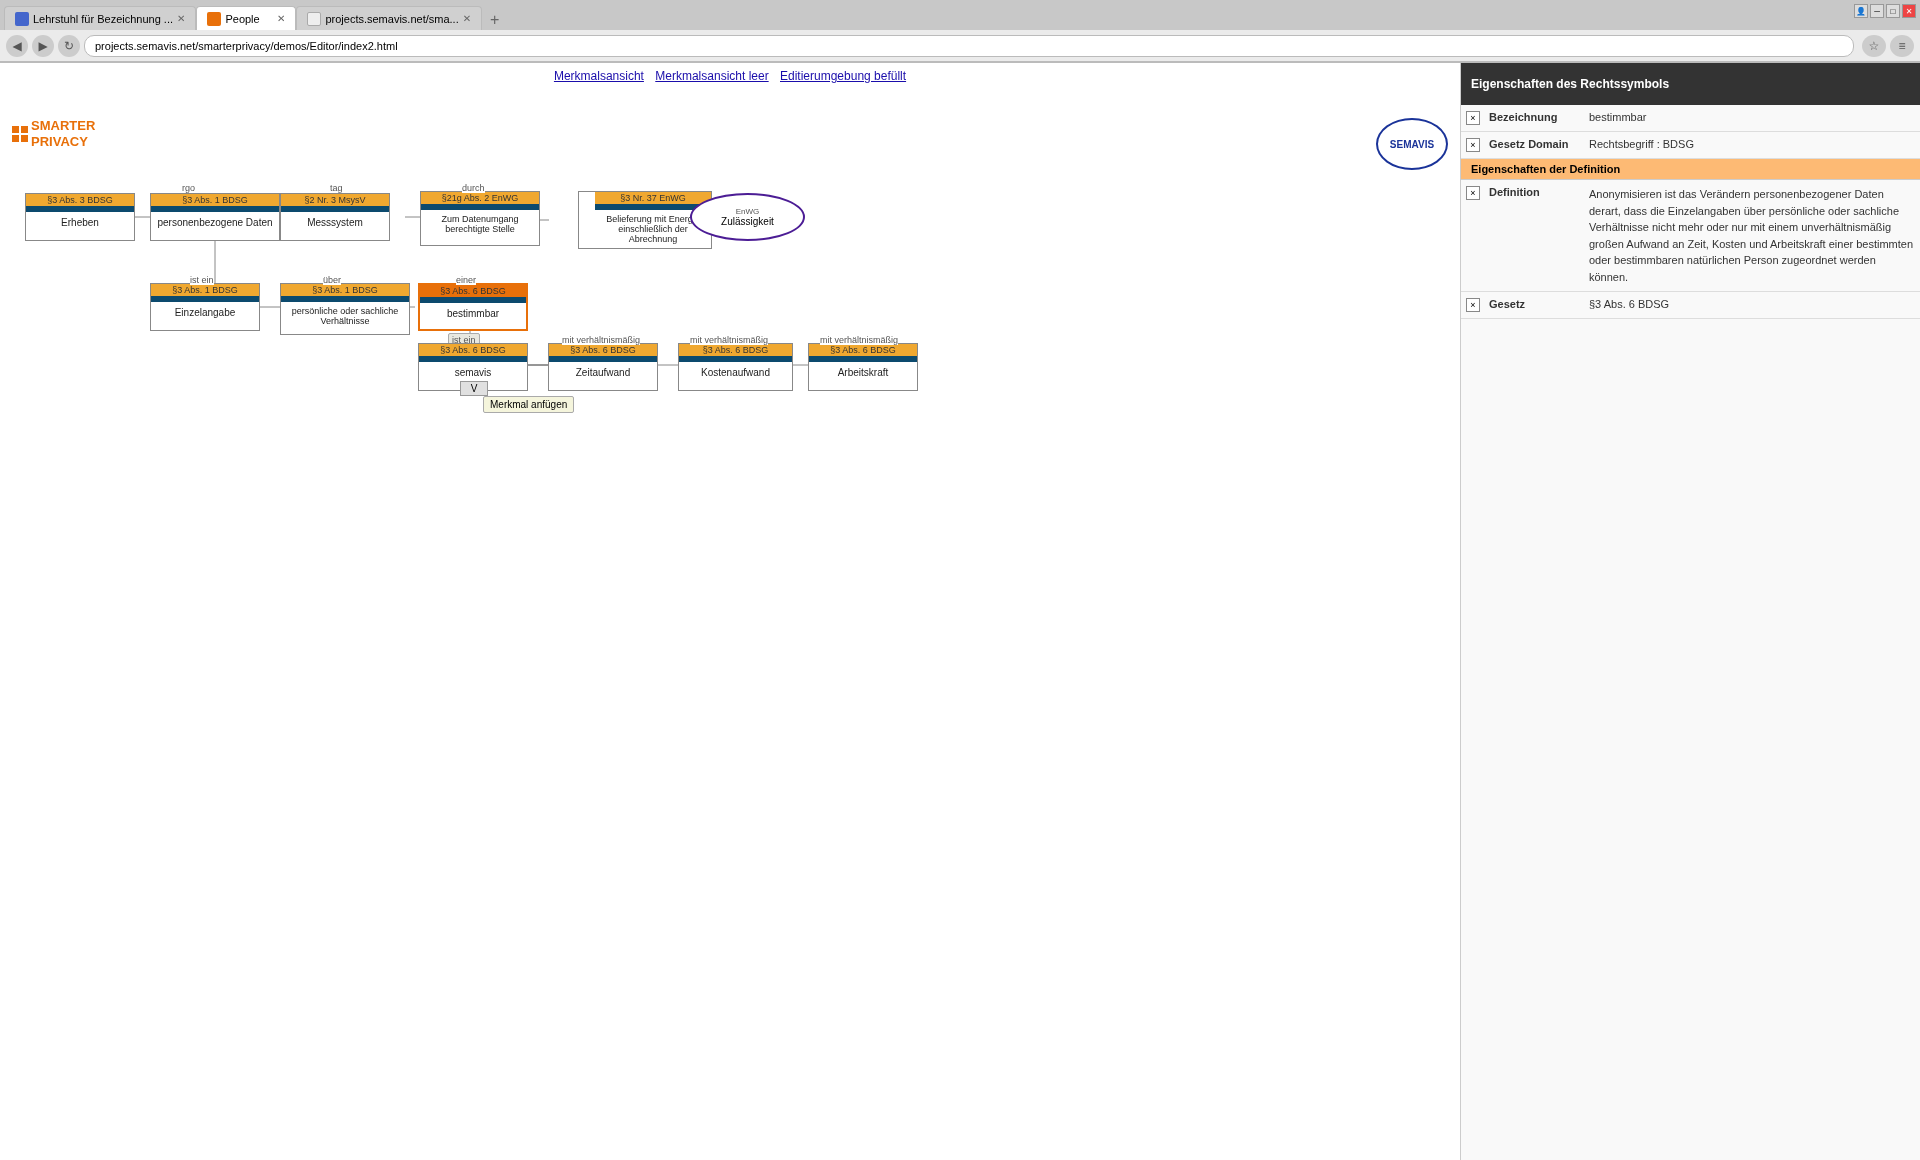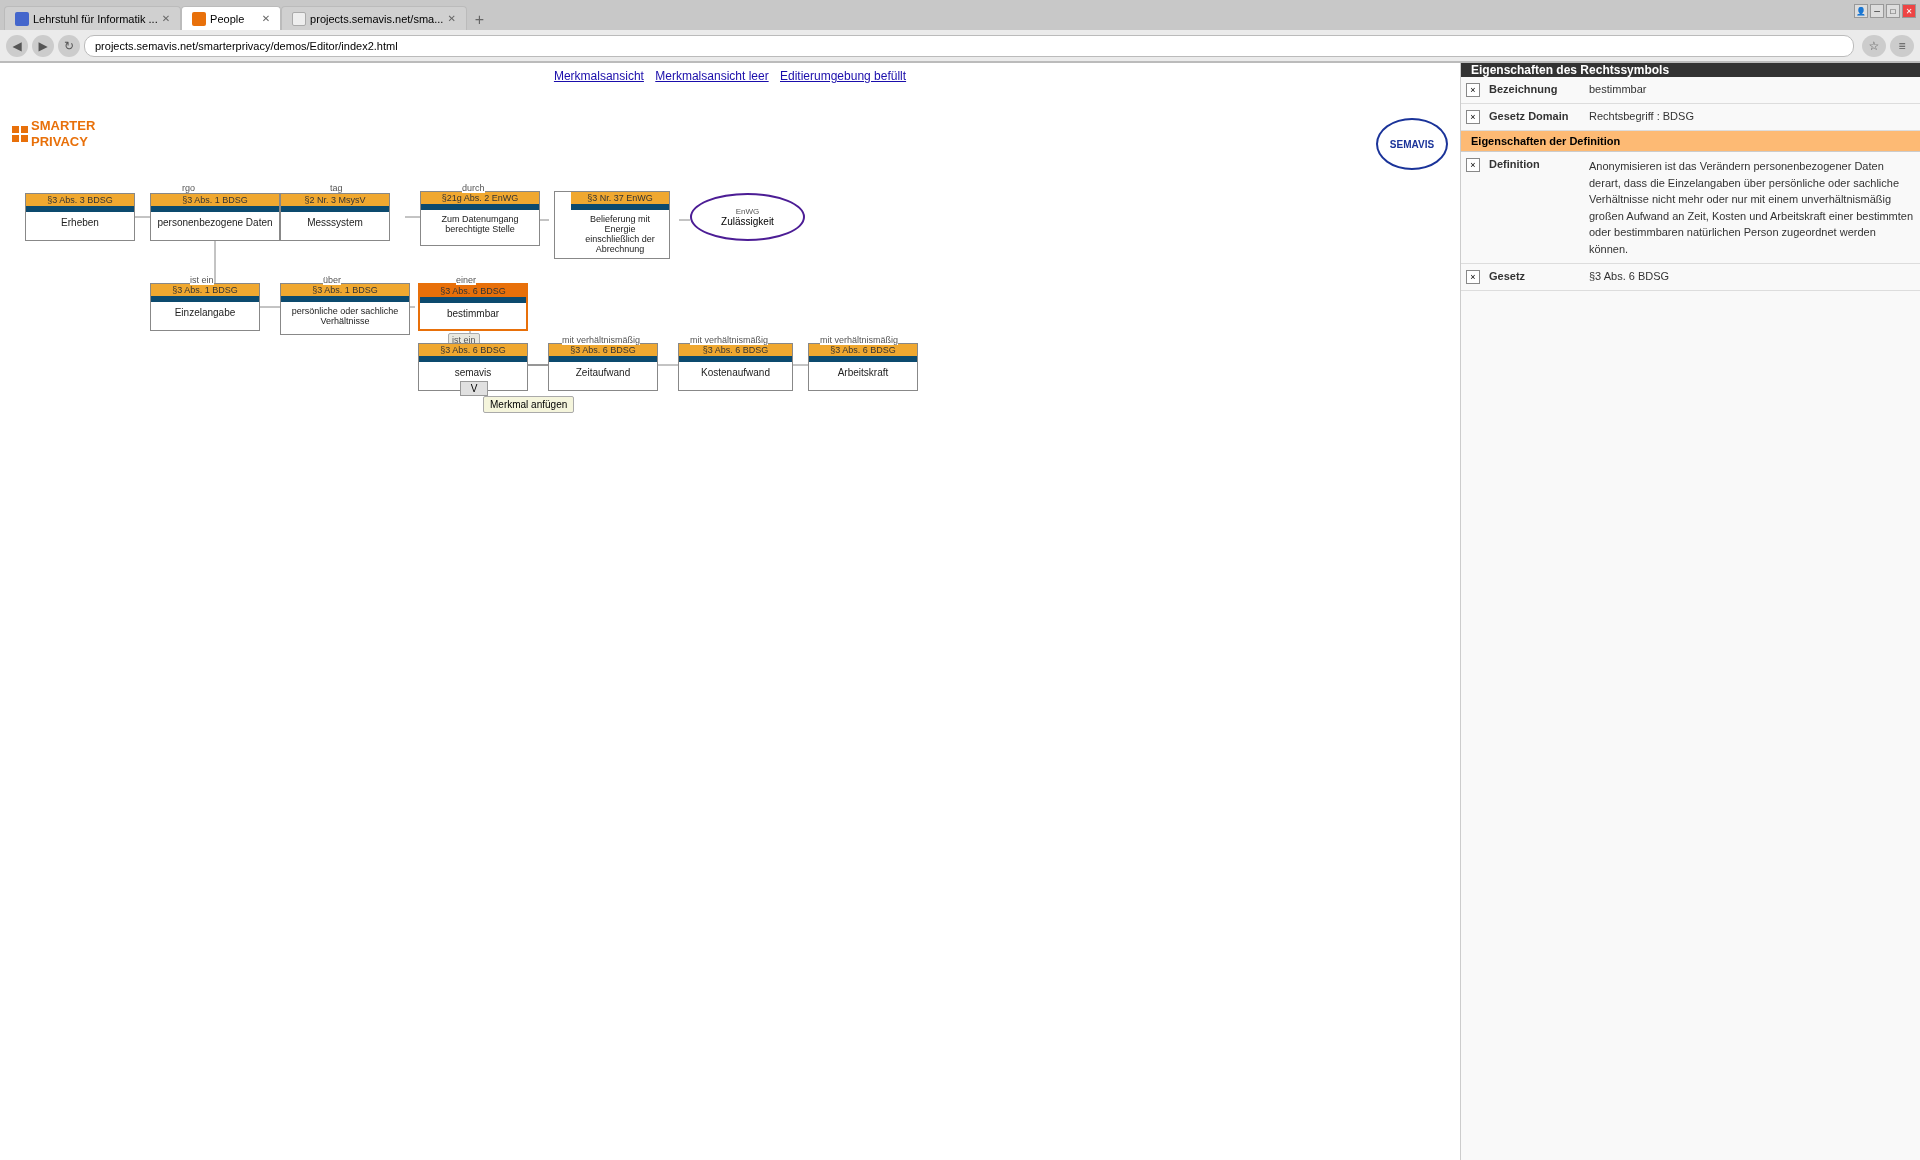--- a/index.html
+++ b/index.html
@@ -179,21 +179,21 @@
       padding: 0;
     }
     .panel-section {
       margin-bottom: 0;
     }
     .panel-header {
       background: #333;
       color: #fff;
       font-size: 12px;
       font-weight: bold;
-      padding: 0 10px;
+      padding: 14px 10px;
     }
     .panel-row {
       display: flex;
       align-items: flex-start;
       border-bottom: 1px solid #ddd;
       padding: 4px 0;
     }
     .panel-row-icon {
       width: 24px;
       display: flex;
@@ -243,21 +243,21 @@
     }
   </style>
 </head>
 <body>
 
 <div class="browser-chrome">
 
   <div style="display:flex; align-items:flex-end; padding:4px 4px 0 4px; background:#c8c8c8; height:30px; position:relative;">
     <div class="tab inactive">
       <div class="tab-favicon" style="background:#4466cc;"></div>
-      <span class="tab-label">Lehrstuhl für Informatik ...</span>
+      <span class="tab-label">Lehrstuhl für Bezeichnung ...</span>
       <span class="tab-close">✕</span>
     </div>
     <div class="tab active">
       <div class="tab-favicon" style="background:#e8700a;"></div>
       <span class="tab-label">People</span>
       <span class="tab-close">✕</span>
     </div>
     <div class="tab inactive">
       <div class="tab-favicon" style="background:#eee; border:1px solid #aaa;"></div>
       <span class="tab-label">projects.semavis.net/sma...</span>
@@ -352,21 +352,21 @@
     <div class="node" style="left:280px; top:130px; width:110px; min-height:48px;">
       <div class="node-header">§2 Nr. 3 MsysV</div>
       <div class="node-body">Messsystem</div>
     </div>
 
     <div class="node" style="left:420px; top:128px; width:120px; min-height:55px;">
       <div class="node-header">§21g Abs. 2 EnWG</div>
       <div class="node-body" style="font-size:9px;">Zum Datenumgang berechtigte Stelle</div>
     </div>
 
-    <div class="node" style="left:554px; top:128px; width:116px; min-height:58px;padding-left:16px;">
+    <div class="node" style="left:578px; top:128px; width:134px; min-height:58px;padding-left:16px;">
       <div class="node-header">§3 Nr. 37 EnWG</div>
       <div class="node-body" style="font-size:9px;">Belieferung mit Energie einschließlich der Abrechnung</div>
     </div>
 
     <div style="position:absolute; left:690px; top:130px; width:115px; height:48px; border-radius:50%; border:2px solid #4c1d95; background:#fff; display:flex; flex-direction:column; align-items:center; justify-content:center;">
       <div style="font-size:8px; color:#555;">EnWG</div>
       <div style="font-size:10px;">Zulässigkeit</div>
     </div>
 
     <div class="edge-label" style="left:182px; top:120px;">rgo</div>

